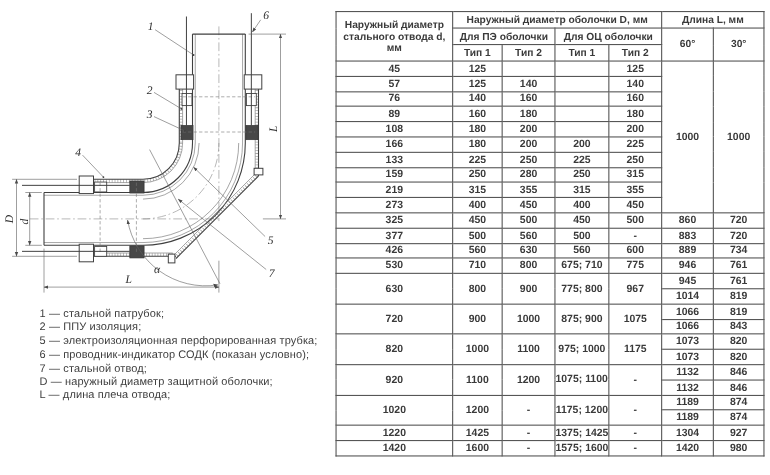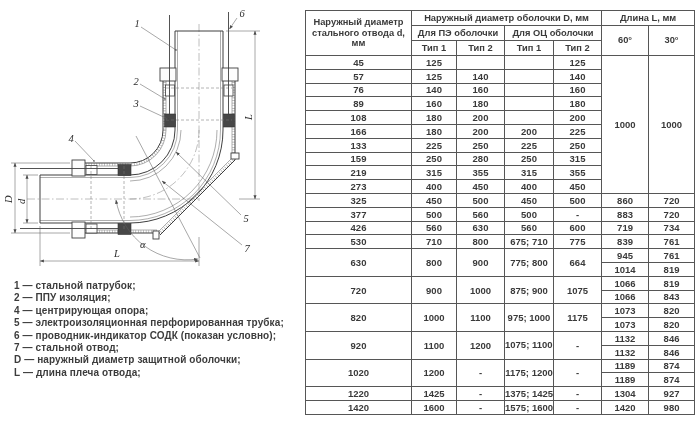--- a/index.html
+++ b/index.html
@@ -13,22 +13,22 @@
   .stip{stroke:#a8a8a8;stroke-width:2.6;fill:none;stroke-dasharray:.7 1.9;}
   .cl{stroke:#8a8a8a;stroke-width:.55;fill:none;stroke-dasharray:8 2.5 1.5 2.5;}
   .dash{stroke:#777;stroke-width:.55;fill:none;stroke-dasharray:3 2;}
   .thin{stroke:#5f5f5f;stroke-width:.55;fill:none;}
   .rod{stroke:#3f3f3f;stroke-width:.9;fill:none;}
   .blkd{fill:#474747;stroke:#333;stroke-width:.6;}
   .blkl{fill:#fff;stroke:#3f3f3f;stroke-width:.8;}
   .collar{fill:#fdfdfd;stroke:#3f3f3f;stroke-width:.9;}
   .lbl{font:italic 10.5px "Liberation Serif",serif;fill:#2e2e2e;}
   
-  .legend{position:absolute;left:14px;top:280px;color:#3c3c3c;
-          font-size:10px;font-weight:700;line-height:12.4px;letter-spacing:.1px;}
+  .legend{position:absolute;left:36px;top:280px;color:#3c3c3c;
+          font-size:10px;font-weight:400;line-height:12.4px;letter-spacing:.1px;}
   
   .tablewrap{position:absolute;left:305px;top:10px;border-radius:11px;}
   table.dims{border-collapse:collapse;table-layout:fixed;width:389px;height:405px;
              border:1.4px solid #4a4a4a;}
   table.dims td{border:1px solid #565656;text-align:center;vertical-align:middle;
                 padding:0;color:#3a3a3a;font-size:9.5px;font-weight:600;
                 white-space:nowrap;overflow:hidden;}
   table.dims thead td{font-size:9.3px;font-weight:700;line-height:1.15;white-space:normal;}
   table.dims thead tr{height:15px;}
   table.dims tbody tr{height:13.7px;}
@@ -182,21 +182,20 @@
         <text class="lbl" x="246" y="222">5</text>
         <text class="lbl" x="242" y="17">6</text>
         <text class="lbl" x="247" y="252">7</text>
       </g>
     </svg>
   </div>
 
   <div class="legend">
     <div>1 — стальной патрубок;</div>
     <div>2 — ППУ изоляция;</div>
-    <div>4 — центрирующая опора;</div>
     <div>5 — электроизоляционная перфорированная трубка;</div>
     <div>6 — проводник-индикатор СОДК (показан условно);</div>
     <div>7 — стальной отвод;</div>
     <div>D — наружный диаметр защитной оболочки;</div>
     <div>L — длина плеча отвода;</div>
   </div>
 
   <div class="tablewrap">
     <table class="dims">
       <colgroup>
@@ -317,38 +316,38 @@
           <td>-</td>
           <td>883</td>
           <td>720</td>
         </tr>
         <tr>
           <td>426</td>
           <td>560</td>
           <td>630</td>
           <td>560</td>
           <td>600</td>
-          <td>719</td>
+          <td>889</td>
           <td>734</td>
         </tr>
         <tr>
           <td>530</td>
           <td>710</td>
           <td>800</td>
           <td>675; 710</td>
           <td>775</td>
-          <td>839</td>
+          <td>946</td>
           <td>761</td>
         </tr>
         <tr>
           <td rowspan="2">630</td>
           <td rowspan="2">800</td>
           <td rowspan="2">900</td>
           <td rowspan="2">775; 800</td>
-          <td rowspan="2">664</td>
+          <td rowspan="2">967</td>
           <td>945</td>
           <td>761</td>
         </tr>
         <tr>
           <td>1014</td>
           <td>819</td>
         </tr>
         <tr>
           <td rowspan="2">720</td>
           <td rowspan="2">900</td>

